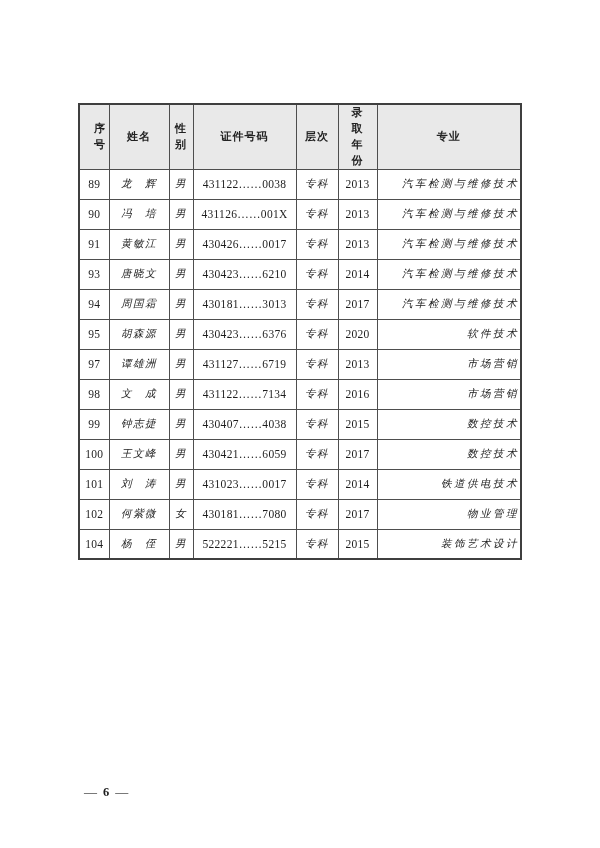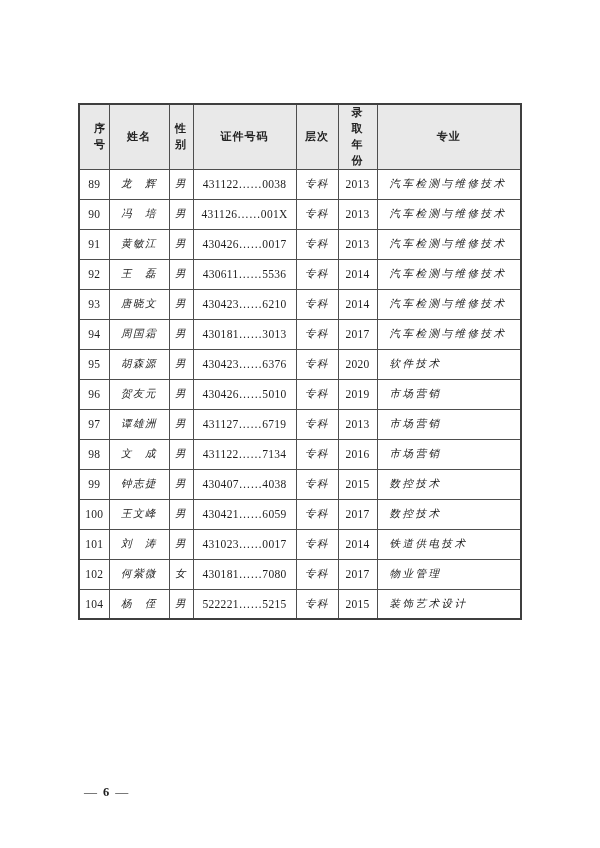--- a/index.html
+++ b/index.html
@@ -62,22 +62,22 @@
   tbody td.col-name,
   tbody td.col-gender,
   tbody td.col-level,
   tbody td.col-major {
     font-family: "DejaVu Sans", sans-serif;
     font-style: italic;
     font-size: 10.5px;
     letter-spacing: 1.5px;
   }
   tbody td.col-major {
-    text-align: left;
-    padding-left: 12px;
+    text-align: right;
+    padding-left: 0;
     letter-spacing: 2.5px;
   }
   .page-footer {
     position: absolute;
     left: 84px;
     top: 784px;
     display: flex;
     align-items: center;
     gap: 6px;
     font-family: "Liberation Serif", serif;
@@ -135,29 +135,20 @@
         <tr>
           <td class="col-no">91</td>
           <td class="col-name">黄敏江</td>
           <td class="col-gender">男</td>
           <td class="col-id">430426……0017</td>
           <td class="col-level">专科</td>
           <td class="col-year">2013</td>
           <td class="col-major">汽车检测与维修技术</td>
         </tr>
         <tr>
-          <td class="col-no">92</td>
-          <td class="col-name">王　磊</td>
-          <td class="col-gender">男</td>
-          <td class="col-id">430611……5536</td>
-          <td class="col-level">专科</td>
-          <td class="col-year">2014</td>
-          <td class="col-major">汽车检测与维修技术</td>
-        </tr>
-        <tr>
           <td class="col-no">93</td>
           <td class="col-name">唐晓文</td>
           <td class="col-gender">男</td>
           <td class="col-id">430423……6210</td>
           <td class="col-level">专科</td>
           <td class="col-year">2014</td>
           <td class="col-major">汽车检测与维修技术</td>
         </tr>
         <tr>
           <td class="col-no">94</td>
@@ -169,29 +160,20 @@
           <td class="col-major">汽车检测与维修技术</td>
         </tr>
         <tr>
           <td class="col-no">95</td>
           <td class="col-name">胡森源</td>
           <td class="col-gender">男</td>
           <td class="col-id">430423……6376</td>
           <td class="col-level">专科</td>
           <td class="col-year">2020</td>
           <td class="col-major">软件技术</td>
-        </tr>
-        <tr>
-          <td class="col-no">96</td>
-          <td class="col-name">贺友元</td>
-          <td class="col-gender">男</td>
-          <td class="col-id">430426……5010</td>
-          <td class="col-level">专科</td>
-          <td class="col-year">2019</td>
-          <td class="col-major">市场营销</td>
         </tr>
         <tr>
           <td class="col-no">97</td>
           <td class="col-name">谭雄洲</td>
           <td class="col-gender">男</td>
           <td class="col-id">431127……6719</td>
           <td class="col-level">专科</td>
           <td class="col-year">2013</td>
           <td class="col-major">市场营销</td>
         </tr>

